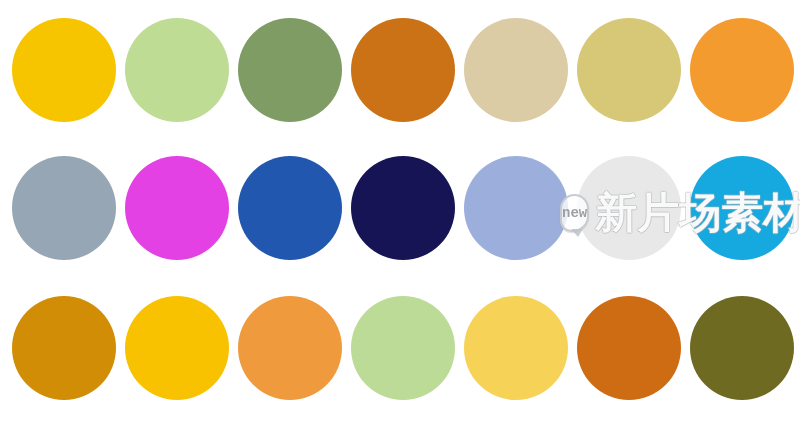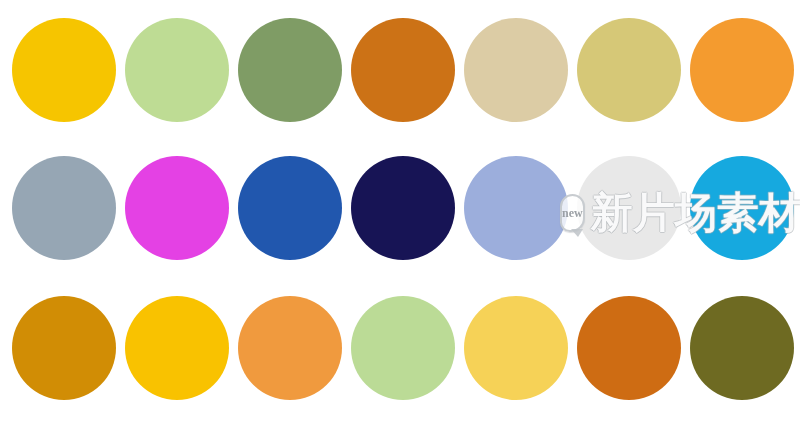--- a/index.html
+++ b/index.html
@@ -79,25 +79,25 @@
     position: absolute;
     left: 9px;
     bottom: -7px;
     width: 0;
     height: 0;
     border-left: 7px solid transparent;
     border-right: 5px solid transparent;
     border-top: 8px solid rgba(190,195,200,0.85);
   }
   .wm-badge-text {
-    font-size: 12px;
+    font-size: 14px;
     font-weight: bold;
     color: rgba(150,155,160,0.95);
     letter-spacing: 0px;
-    font-family: Liberation Serif, serif;
+    font-family: Liberation Mono, monospace;
   }
   .wm-cjk {
     font-size: 42px;
     font-weight: bold;
     line-height: 1;
     color: rgba(255,255,255,0.92);
     text-shadow:
       0 1px 0 rgba(170,175,180,0.55),
       0 -1px 0 rgba(170,175,180,0.45),
       1px 0 0 rgba(170,175,180,0.45),

